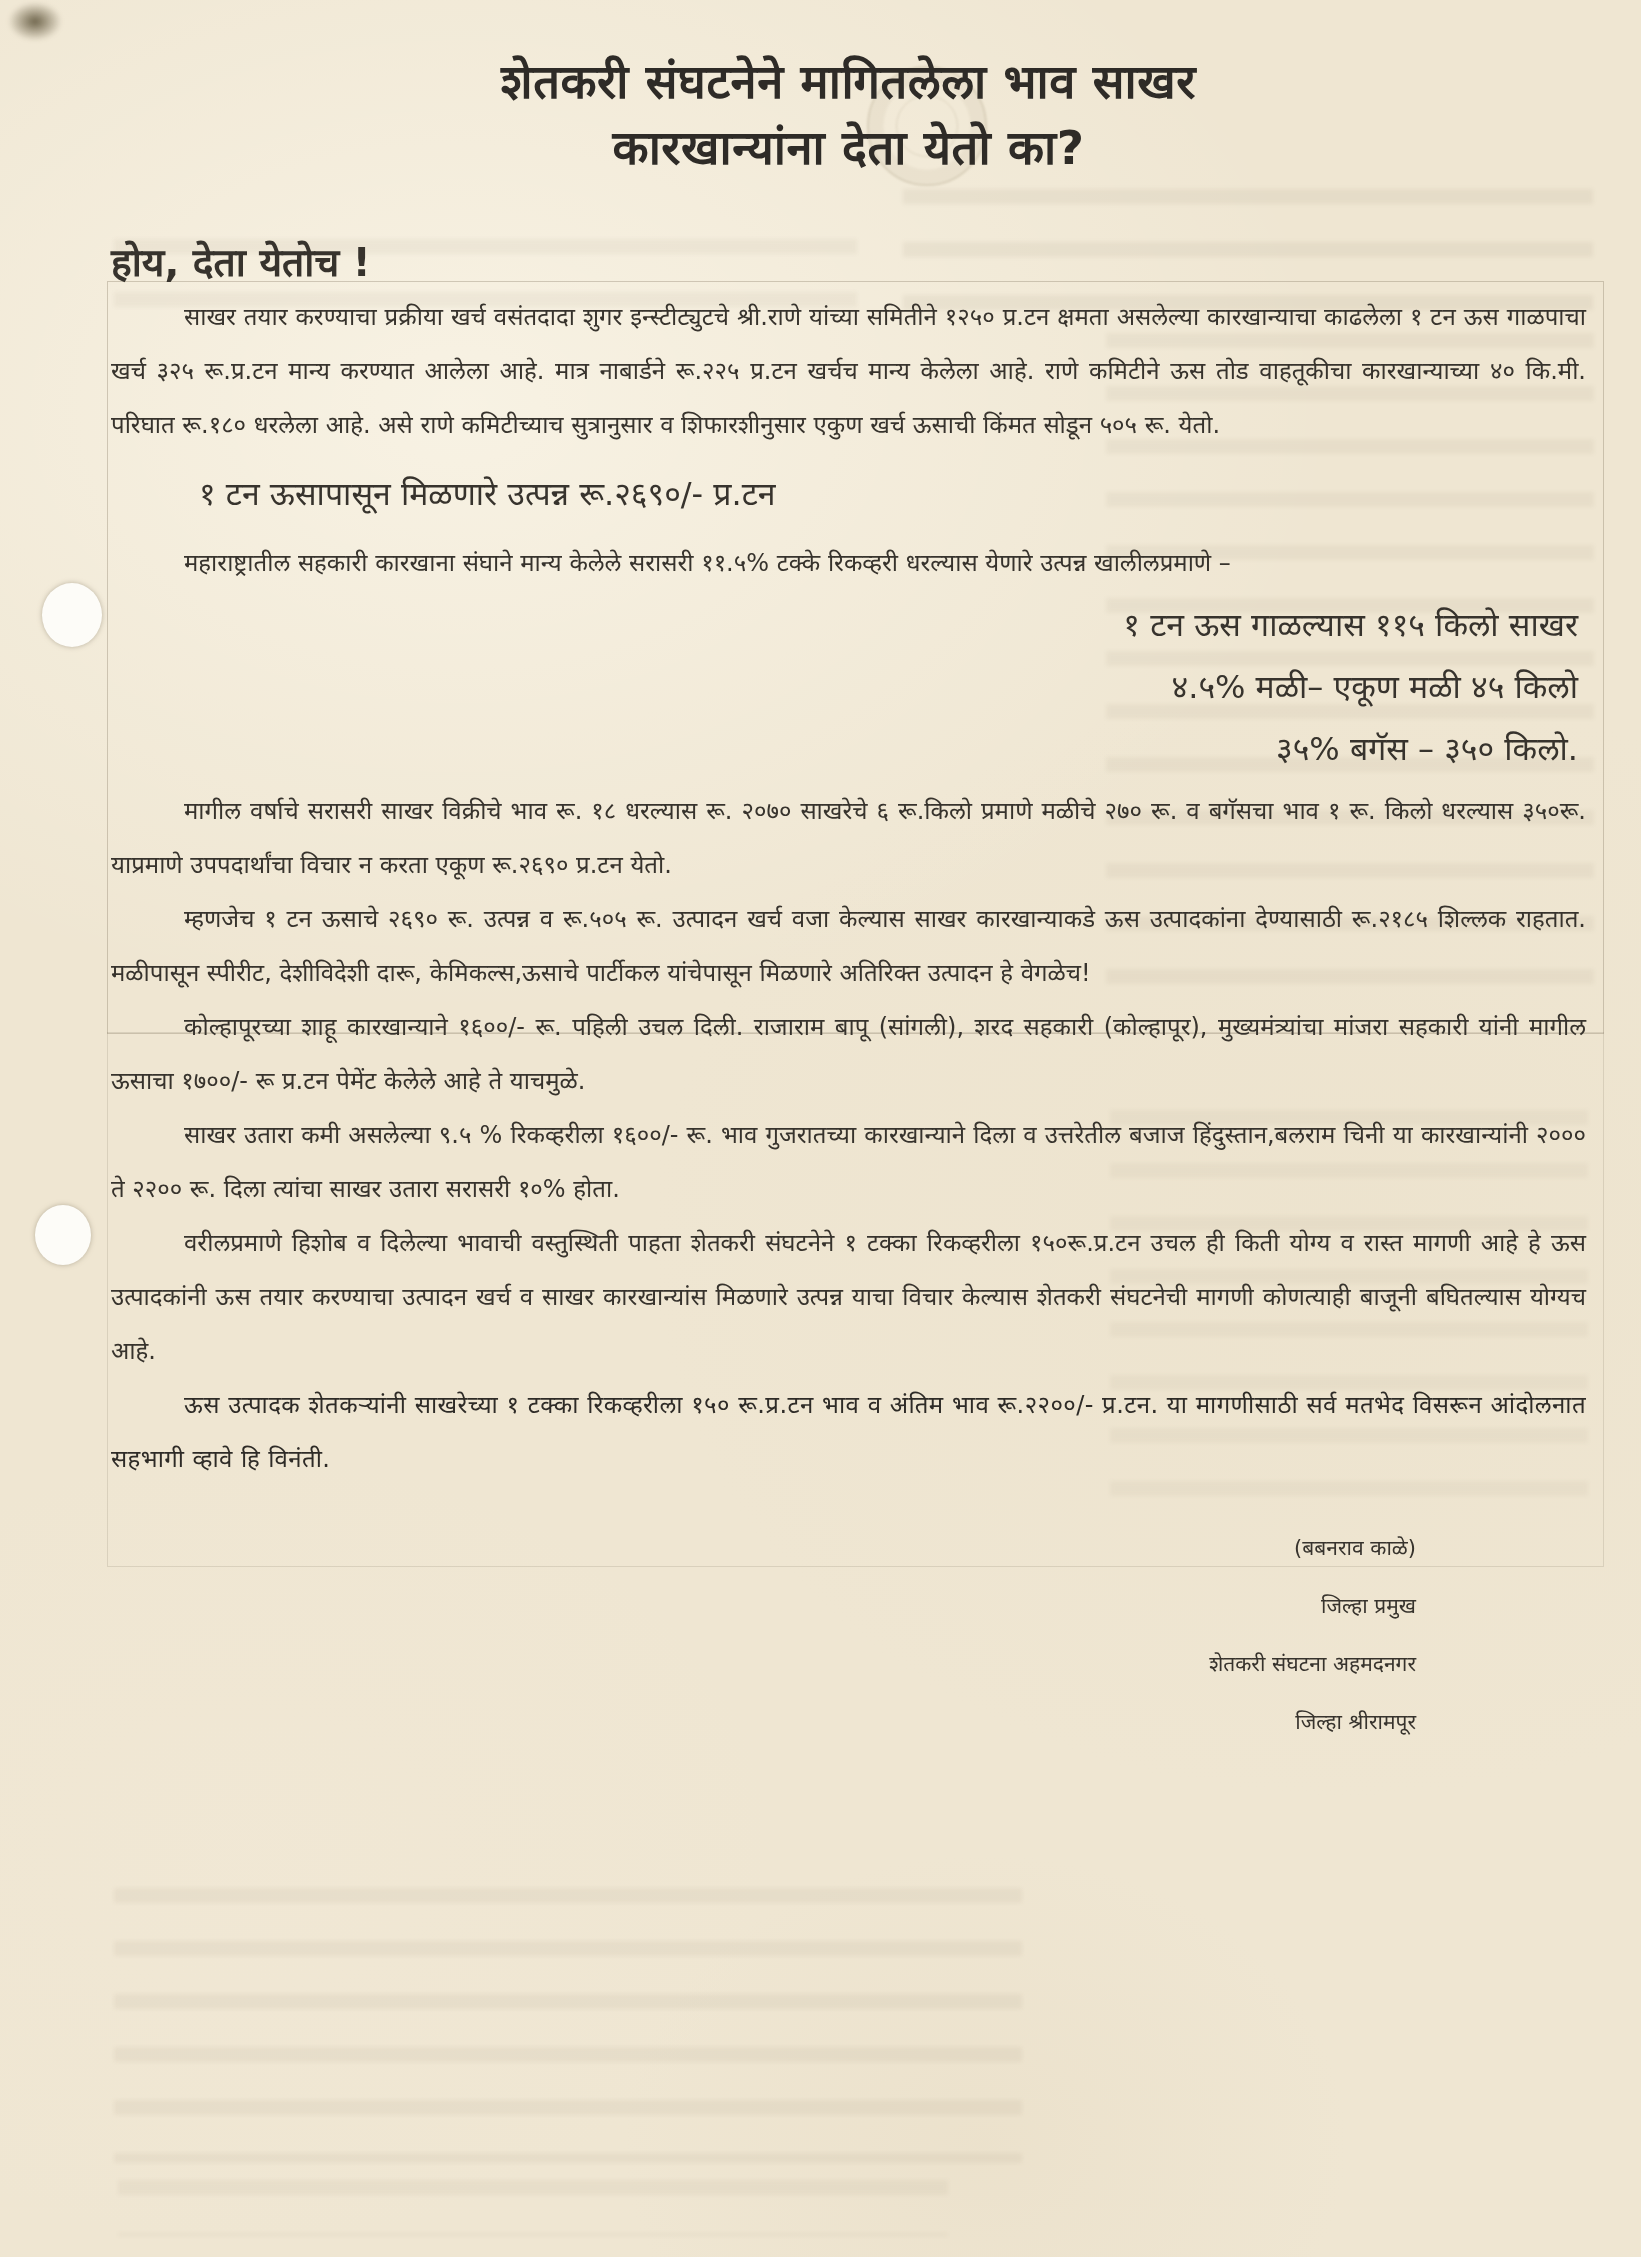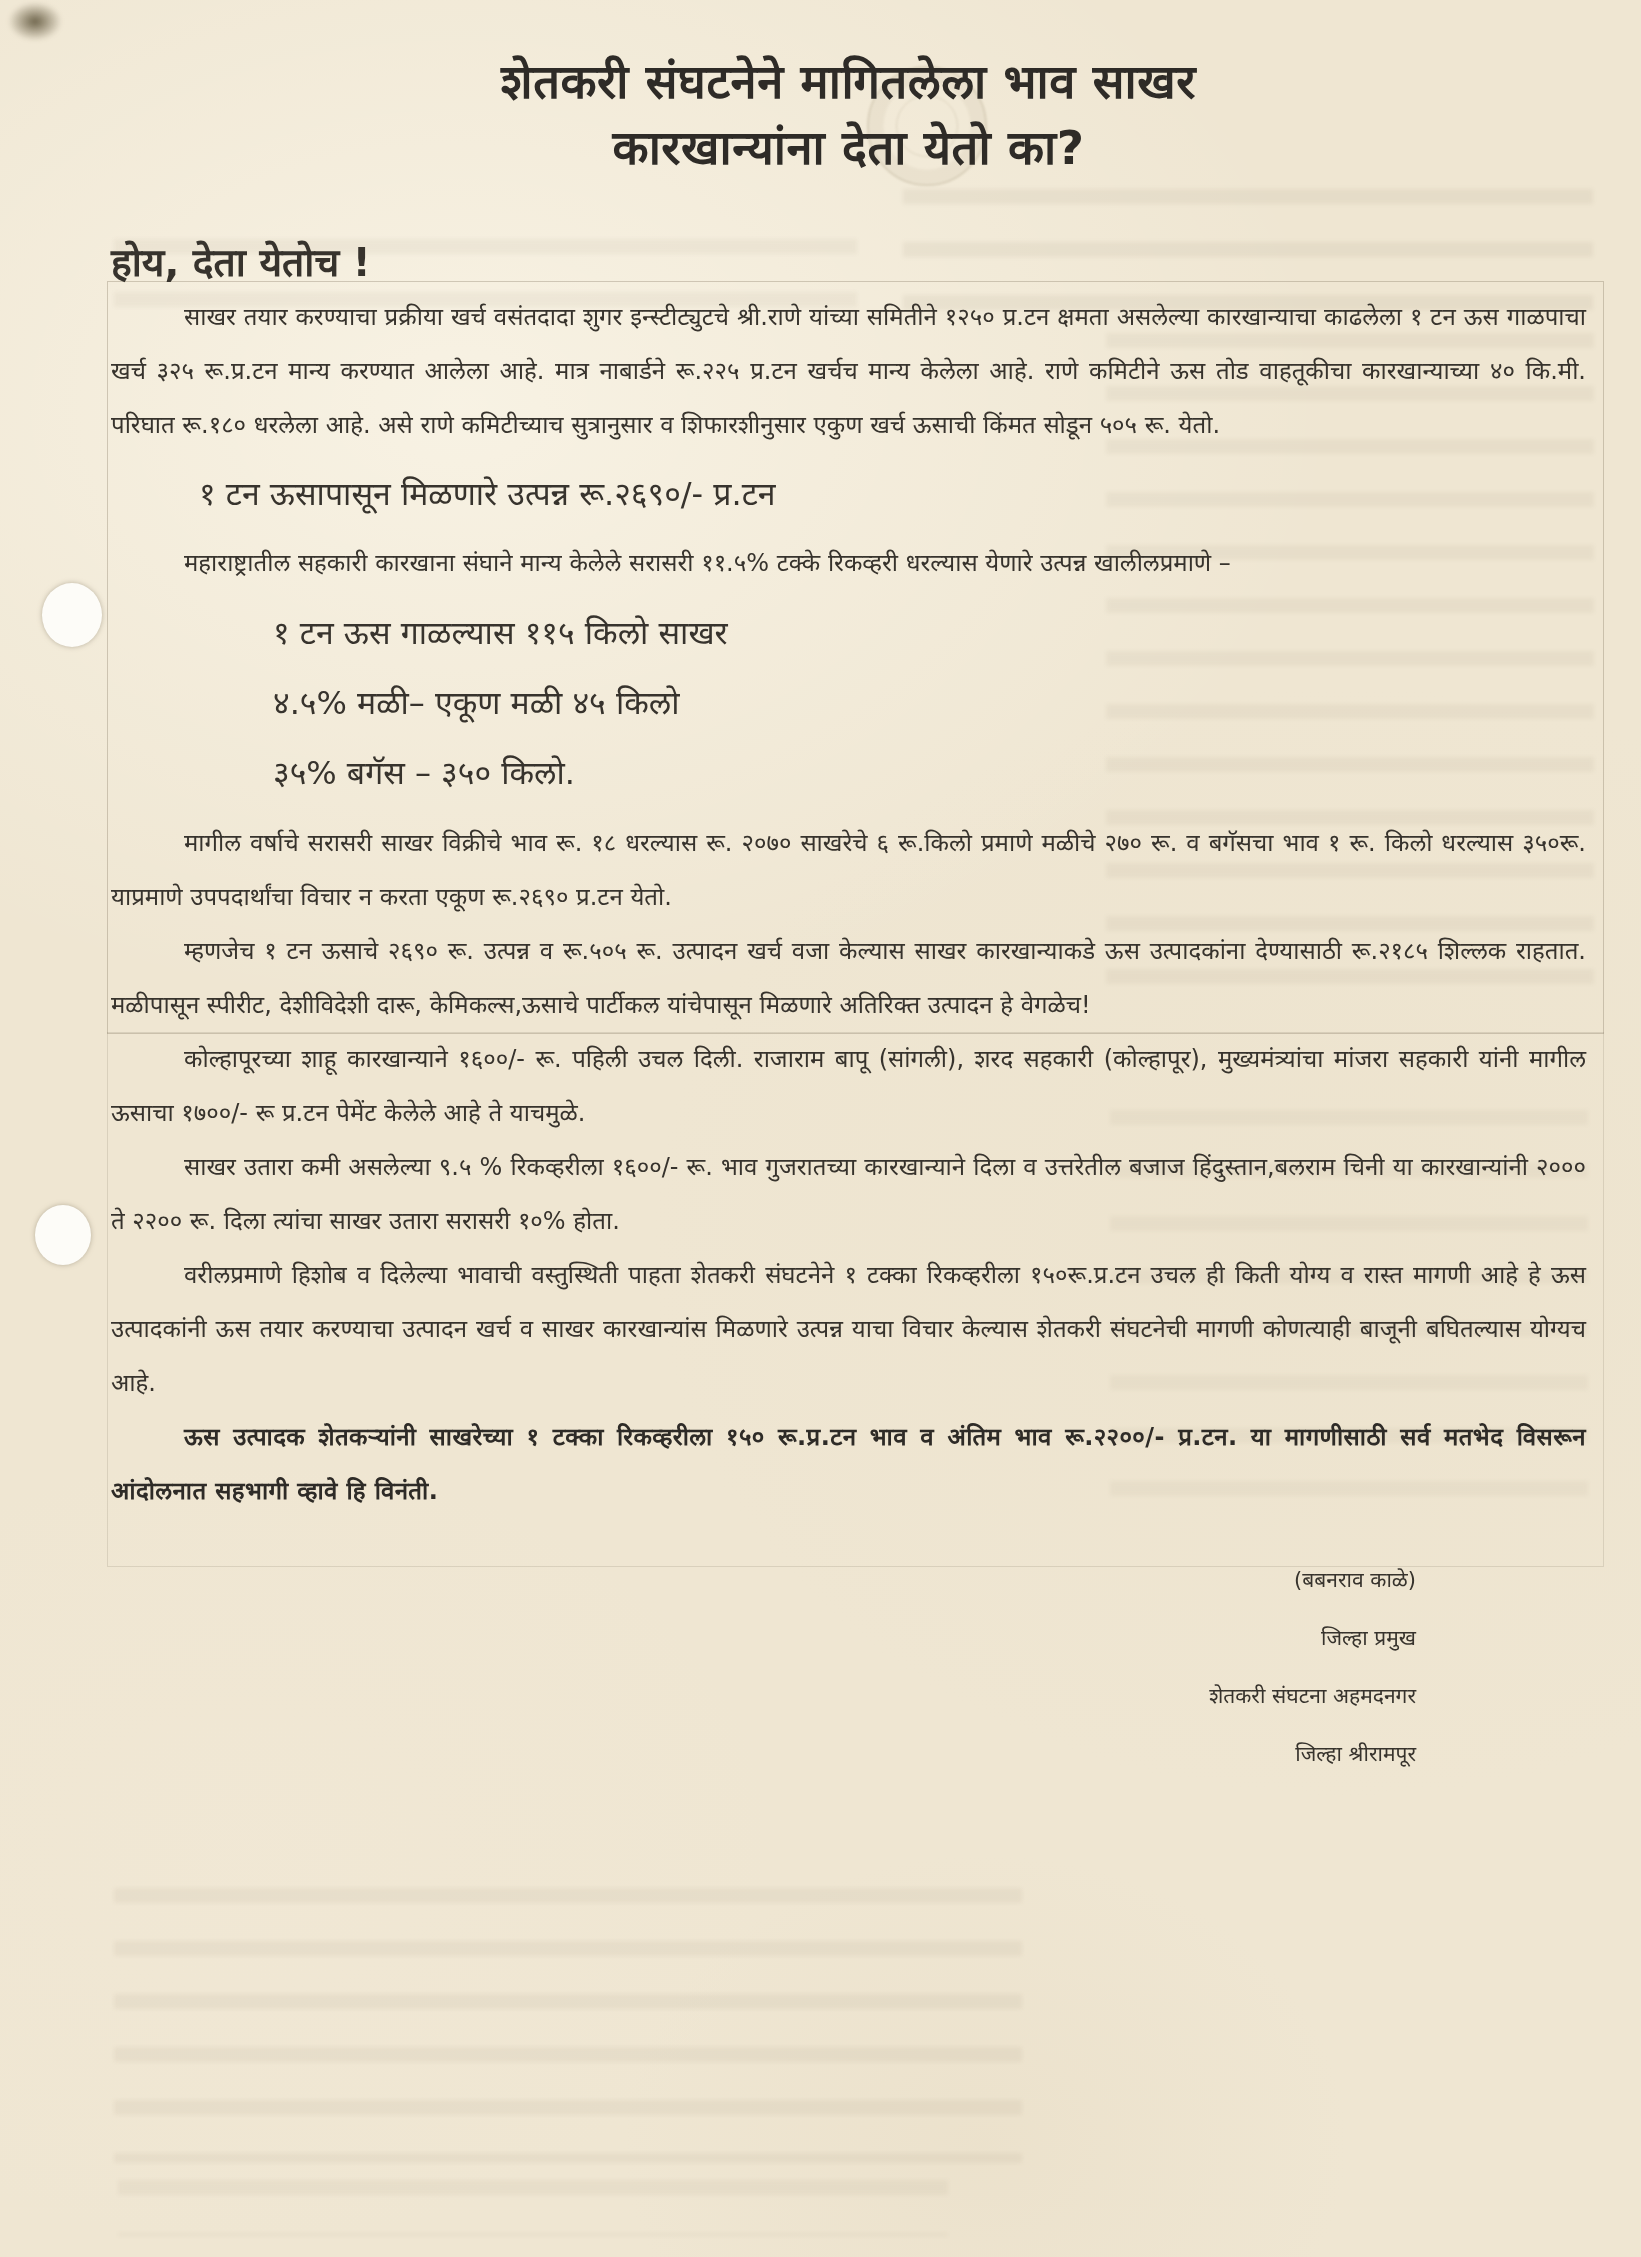--- a/index.html
+++ b/index.html
@@ -53,23 +53,23 @@
 
   h1.doc-title { margin:50px 0 0 0; text-align:center; font-size:47px; font-weight:bold;
                  color:#2e2b27; line-height:1.36; letter-spacing:0.5px; }
   h1.doc-title span { display:block; }
   h1.doc-title .t2 { margin-top:1.9px; }
 
   .opening { margin:56px 0 0 0; font-size:39px; font-weight:600; line-height:54px; }
 
   .para { margin:0; font-size:24px; line-height:54px; text-align:justify; text-indent:73px; }
   .income-line { margin:15px; font-size:32px; line-height:54px; text-indent:73px; }
-  .list-line   { margin:16px; font-size:32px; line-height:54px; margin-left:162px; }
+  .list-line   { margin:8px; font-size:32px; line-height:54px; margin-left:162px;text-align:right; }
 
-  .demand { font-weight:bold; color:#2e2b27; letter-spacing:0.4px; }
+  .demand { font-weight:normal; color:#2e2b27; letter-spacing:0.4px; }
 
   .signature { margin:33px 170px 0 auto; width:521px; text-align:right;
                font-size:21px; line-height:58px; }
   .signature div { white-space:nowrap; }
 </style>
 </head>
 <body>
 
 <div class="scan">
 

